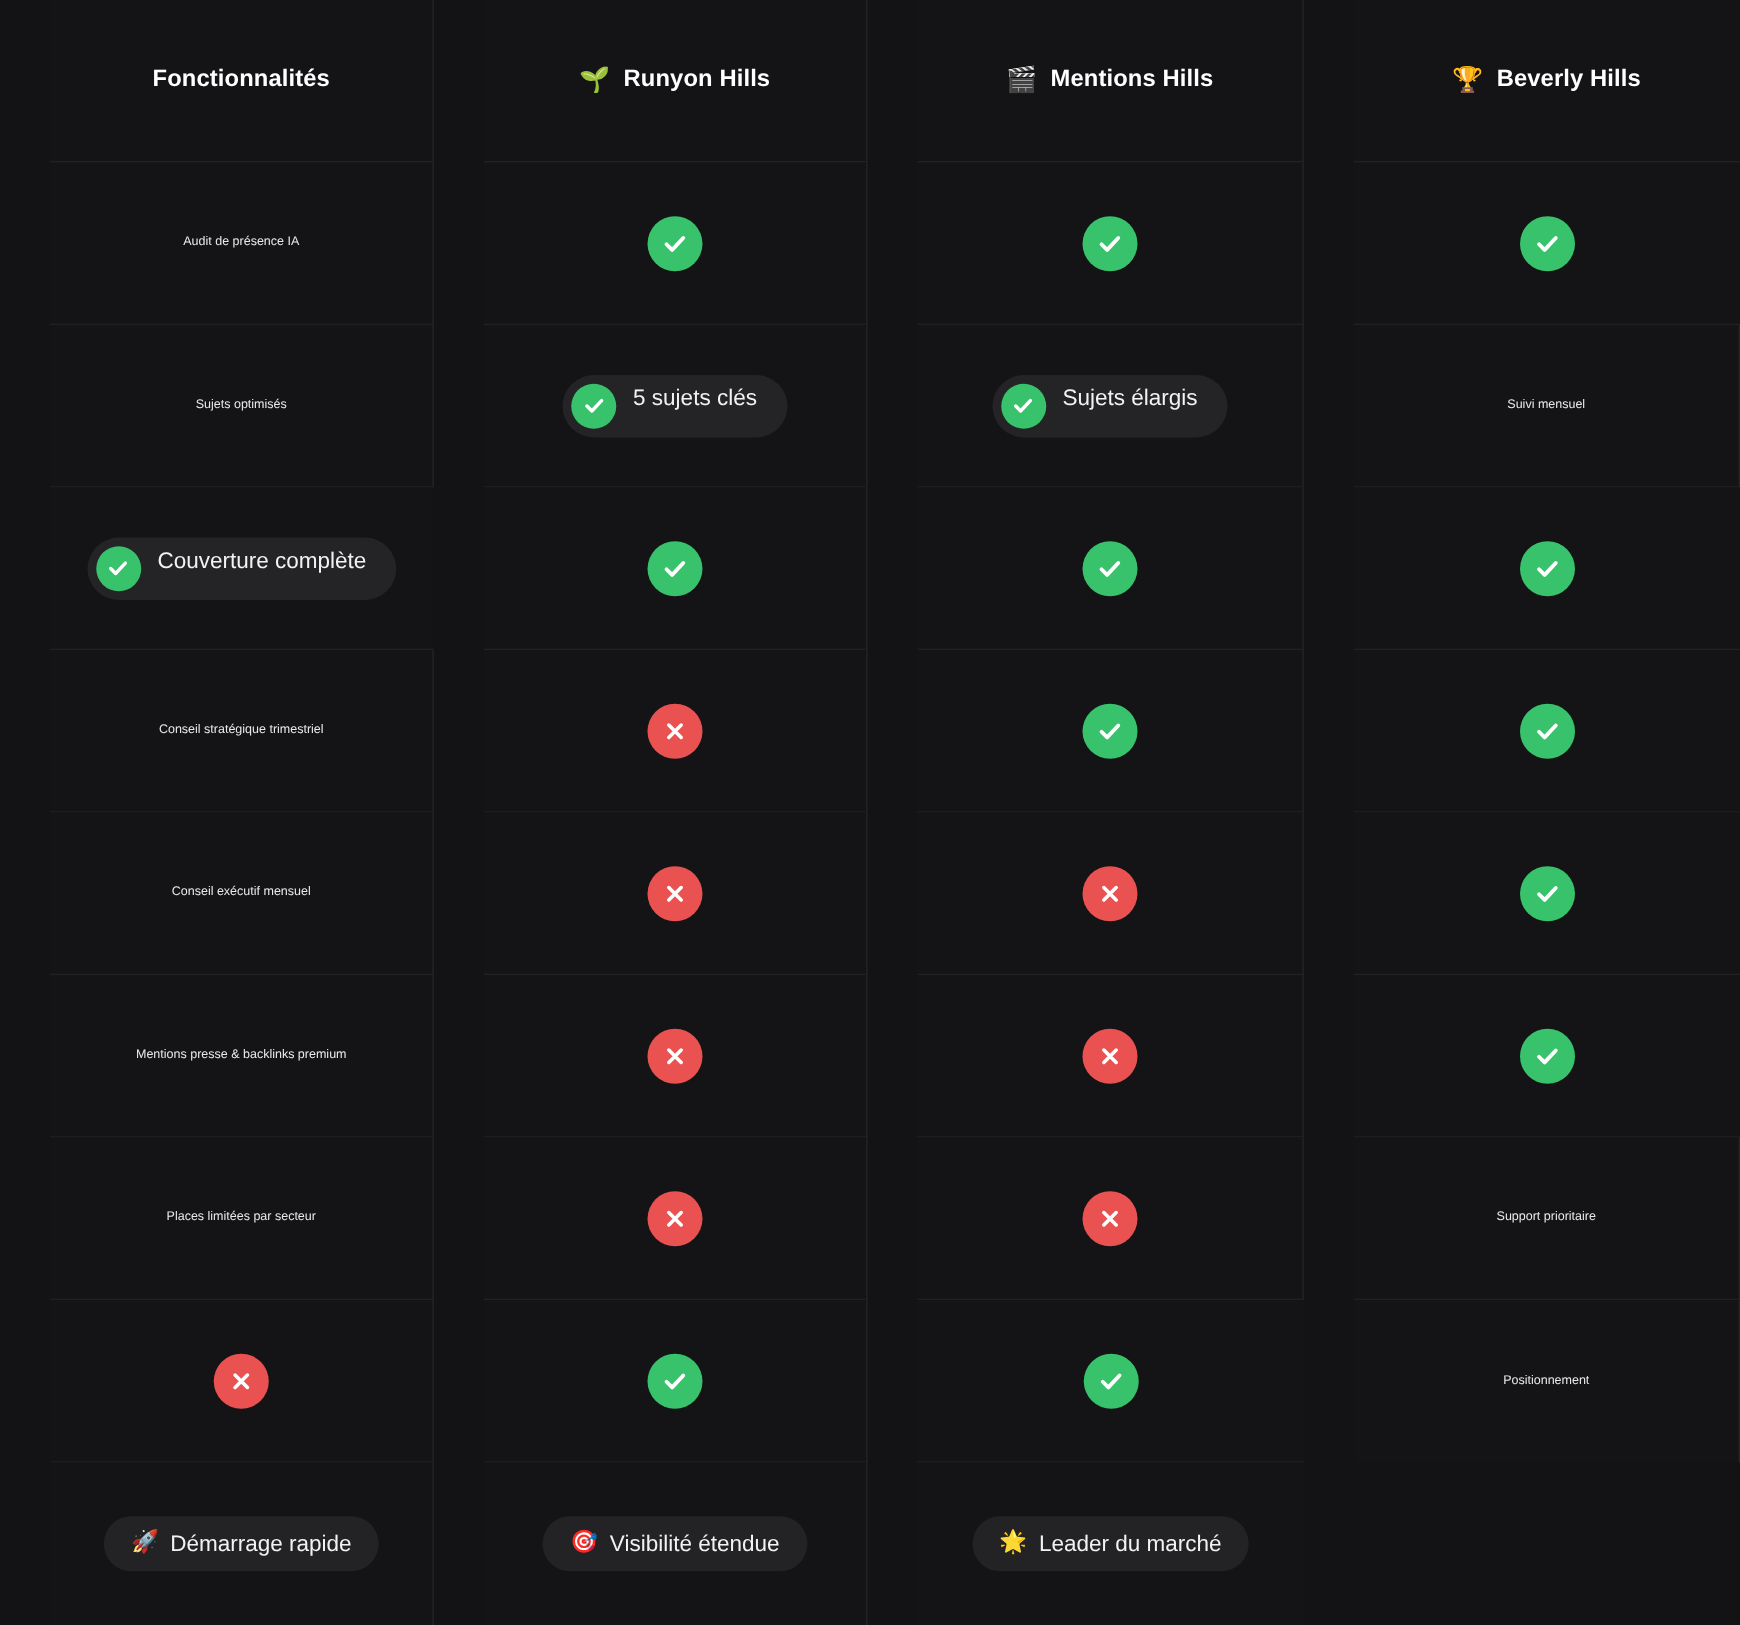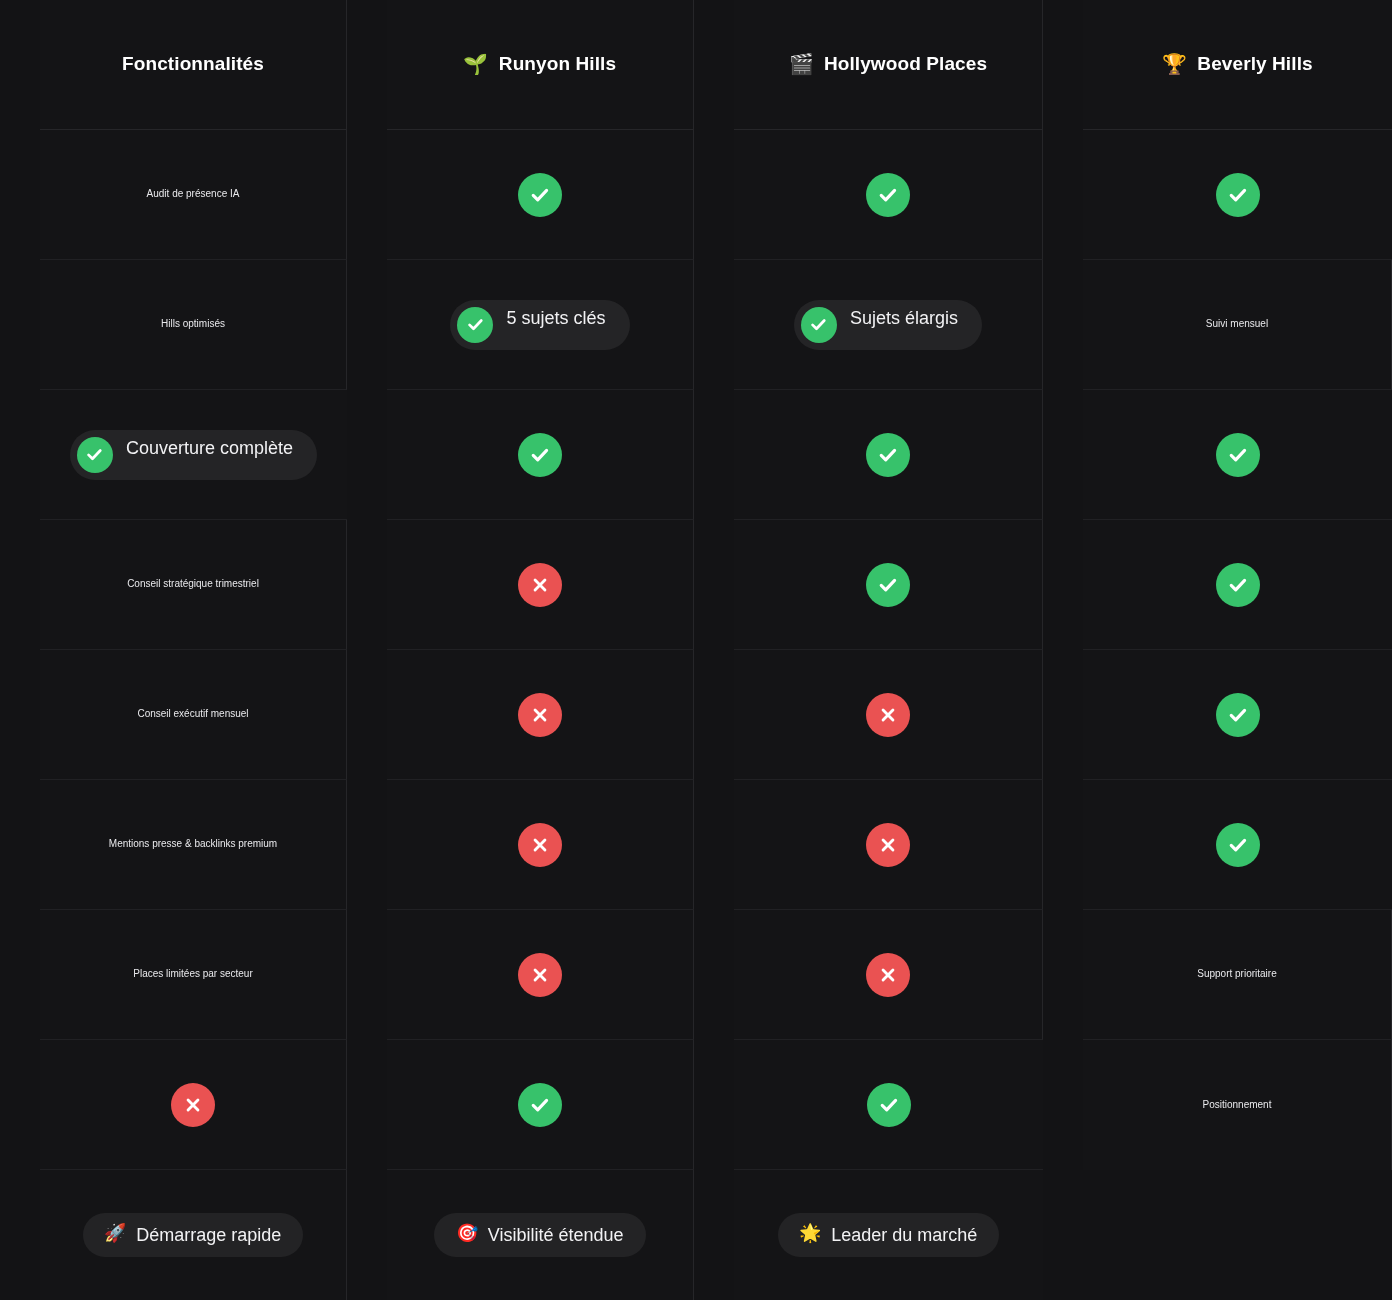--- a/index.html
+++ b/index.html
@@ -127,21 +127,21 @@
     </div>
     <div class="cell header-cell col-1">
       <div class="header-label">
         <span class="plan-emoji">🌱</span>
         <span>Runyon Hills</span>
       </div>
     </div>
     <div class="cell header-cell col-2">
       <div class="header-label">
         <span class="plan-emoji">🎬</span>
-        <span>Hollywood Places</span>
+        <span>Mentions Hills</span>
       </div>
     </div>
     <div class="cell header-cell col-3 last-col">
       <div class="header-label">
         <span class="plan-emoji">🏆</span>
         <span>Beverly Hills</span>
       </div>
     </div>
     <div class="cell col-0">
       <div class="feature-label">Audit de présence IA</div>
@@ -161,21 +161,21 @@
       </span>
     </div>
     <div class="cell col-3 last-col">
       <span class="status-icon yes">
         <svg width="24" height="24" viewBox="0 0 24 24" fill="none" aria-hidden="true">
           <path d="M5.2 12.4 L9.7 16.9 L18.6 7.4" stroke="#ffffff" stroke-width="3.1" stroke-linecap="round" stroke-linejoin="round"></path>
         </svg>
       </span>
     </div>
     <div class="cell col-0">
-      <div class="feature-label">Hills optimisés</div>
+      <div class="feature-label">Sujets optimisés</div>
     </div>
     <div class="cell col-1">
       <div class="pill">
         <span class="status-icon yes small">
           <svg width="21" height="21" viewBox="0 0 24 24" fill="none" aria-hidden="true">
             <path d="M5.2 12.4 L9.7 16.9 L18.6 7.4" stroke="#ffffff" stroke-width="3.1" stroke-linecap="round" stroke-linejoin="round"></path>
           </svg>
         </span>
         <span class="pill-text">5 sujets clés</span>
       </div>

